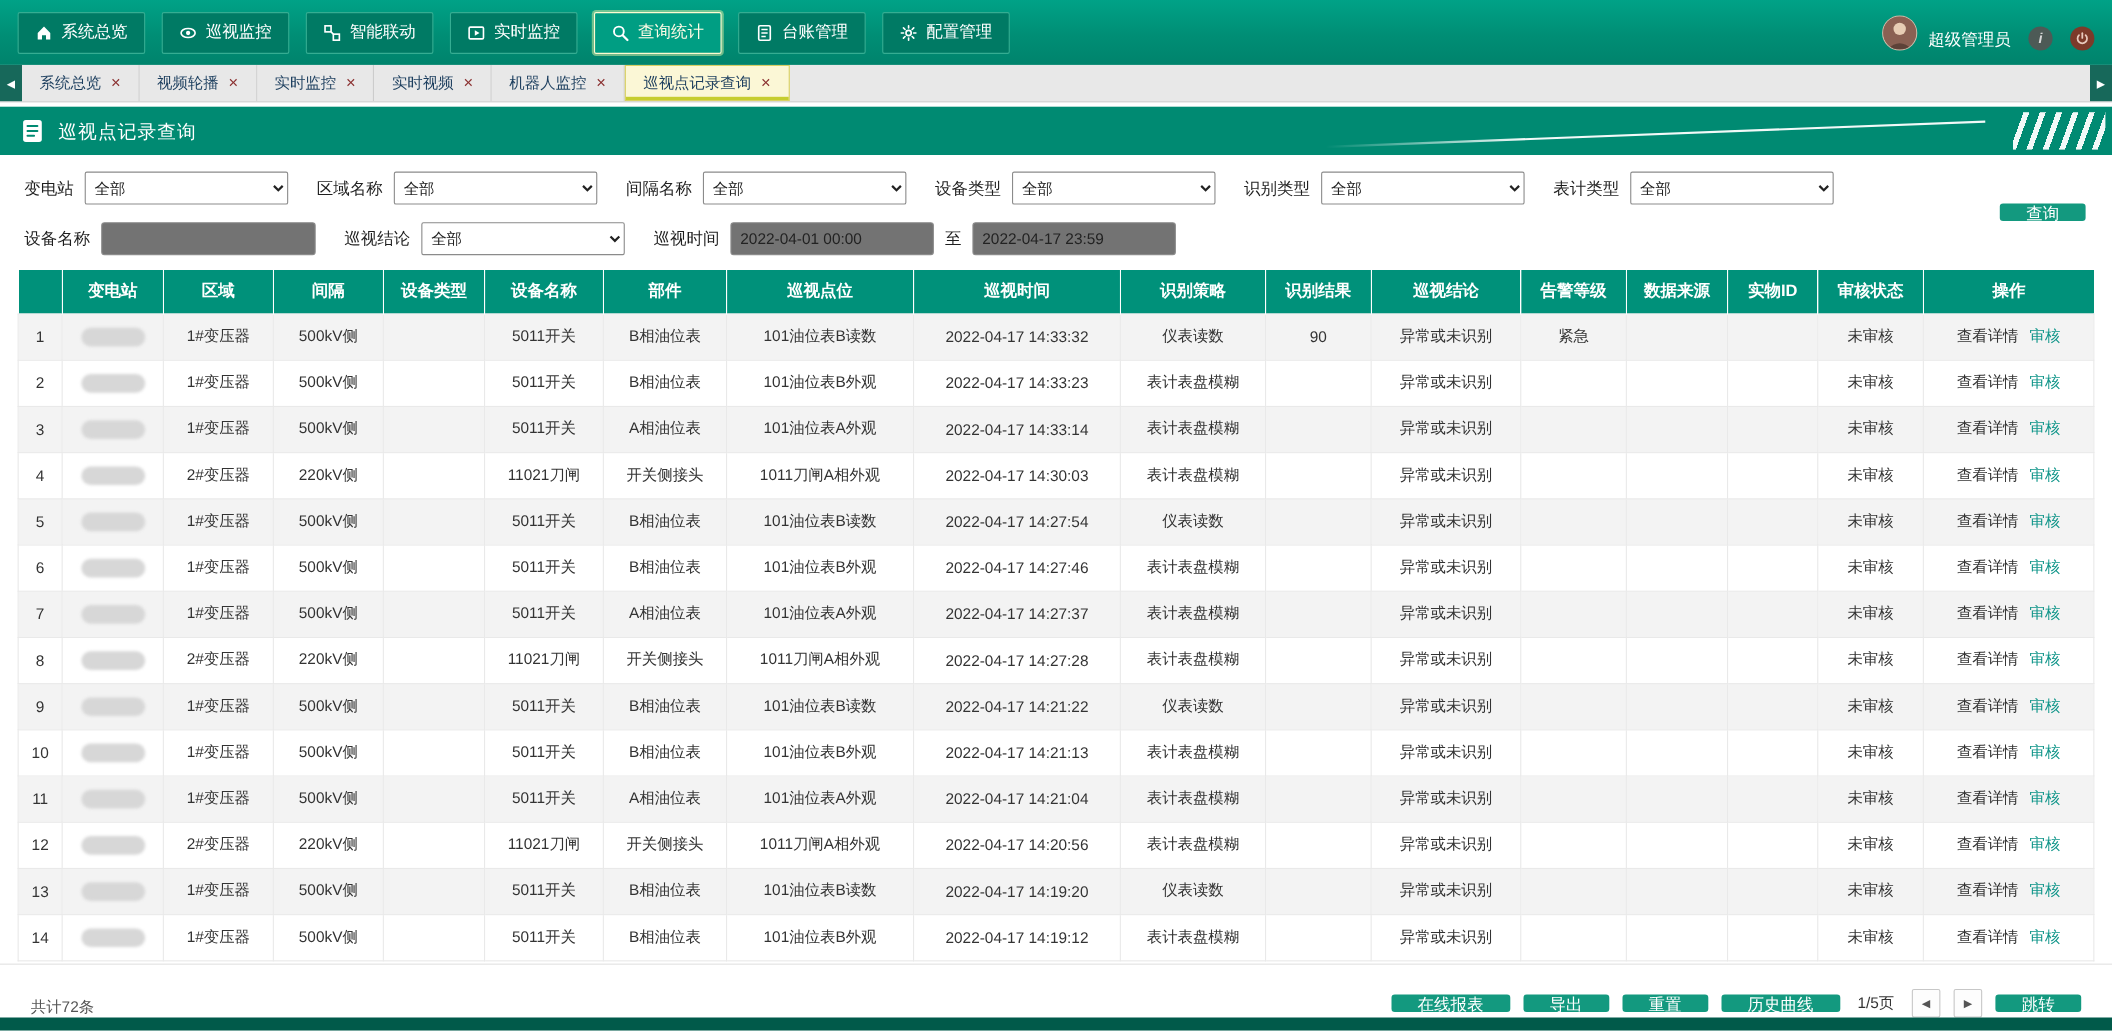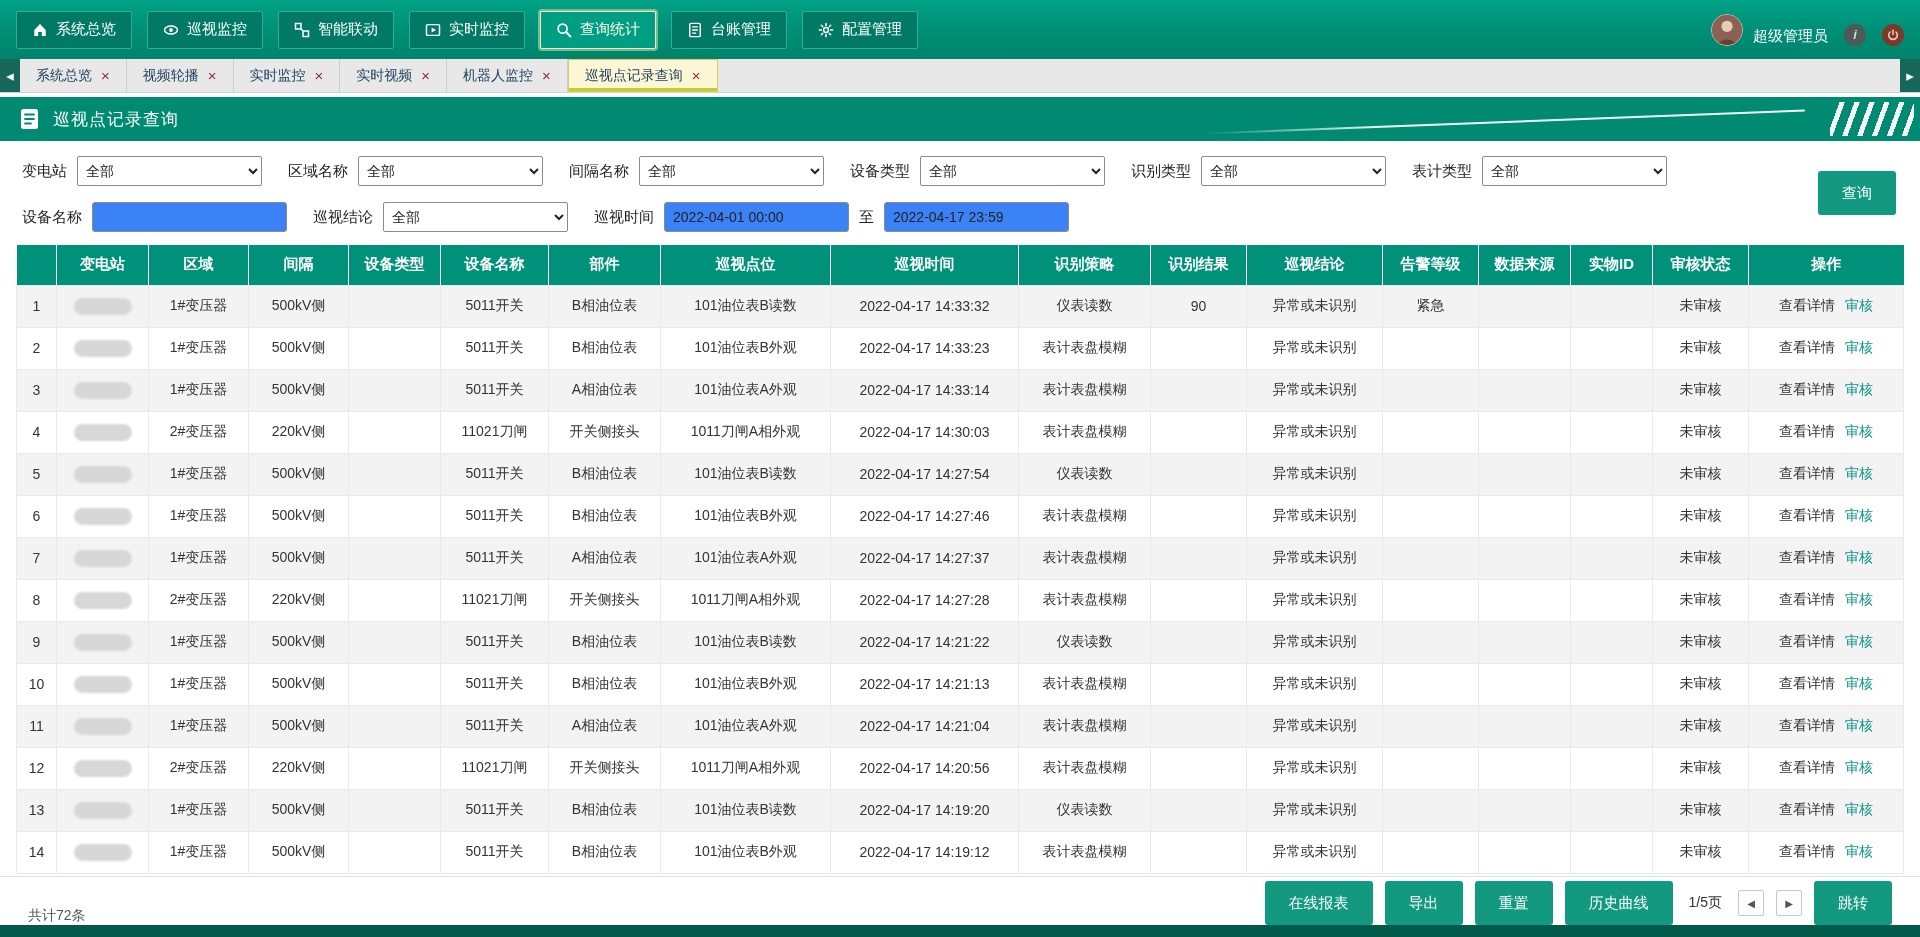--- a/index.html
+++ b/index.html
@@ -59,26 +59,26 @@
                               rgba(255,255,255,.95) 9px 14px); }
 
   
   .filters { flex: 0 0 104px; background: #fff; padding: 13px 22px 11px; position: relative;
              display: flex; flex-direction: column; justify-content: space-between; }
   .frow { display: flex; align-items: center; gap: 26px; height: 34px; }
   .fgroup { display: flex; align-items: center; gap: 10px; }
   .fgroup label { font-size: 15px; color: #1f1f1f; white-space: nowrap; }
   select.fselect { width: 185px; height: 30px; border: 1px solid #8b8b8b; border-radius: 2px;
                    background: #fff; font-size: 14px; color: #222; padding: 0 4px; font-family: inherit; }
-  .finput { height: 30px; border: 1px solid #8b8b8b; border-radius: 3px; background: #3b82f6;
+  .finput { height: 30px; border: 1px solid #8b8b8b; border-radius: 3px; background: #737373;
             font-size: 14px; color: #222; padding: 12px 8px; font-family: inherit; }
   .finput.name { width: 195px; }
   .finput.date { width: 185px; }
   .sep { font-size: 15px; color: #1f1f1f; }
-  .btn { background: #13997f; color: #fff; border: none; border-radius: 3px; height: 44px;
+  .btn { background: #13997f; color: #fff; border: none; border-radius: 3px; height: 16px;
          padding: 0 24px; font-size: 15px; cursor: pointer; font-family: inherit; white-space: nowrap; }
   .btn-query { position: absolute; right: 24px; top: 50%; transform: translateY(-50%); }
 
   
   .table-wrap { flex: 1; padding: 0 16px; overflow: hidden; background: #fff; }
   table { width: 100%; border-collapse: collapse; table-layout: fixed; }
   thead th { background: #00917a; color: #fff; font-size: 15px; font-weight: bold; height: 40px;
              border-right: 1px solid rgba(255,255,255,.28); padding: 0 4px; white-space: nowrap;
              overflow: hidden; }
   thead th:last-child { border-right: none; }

